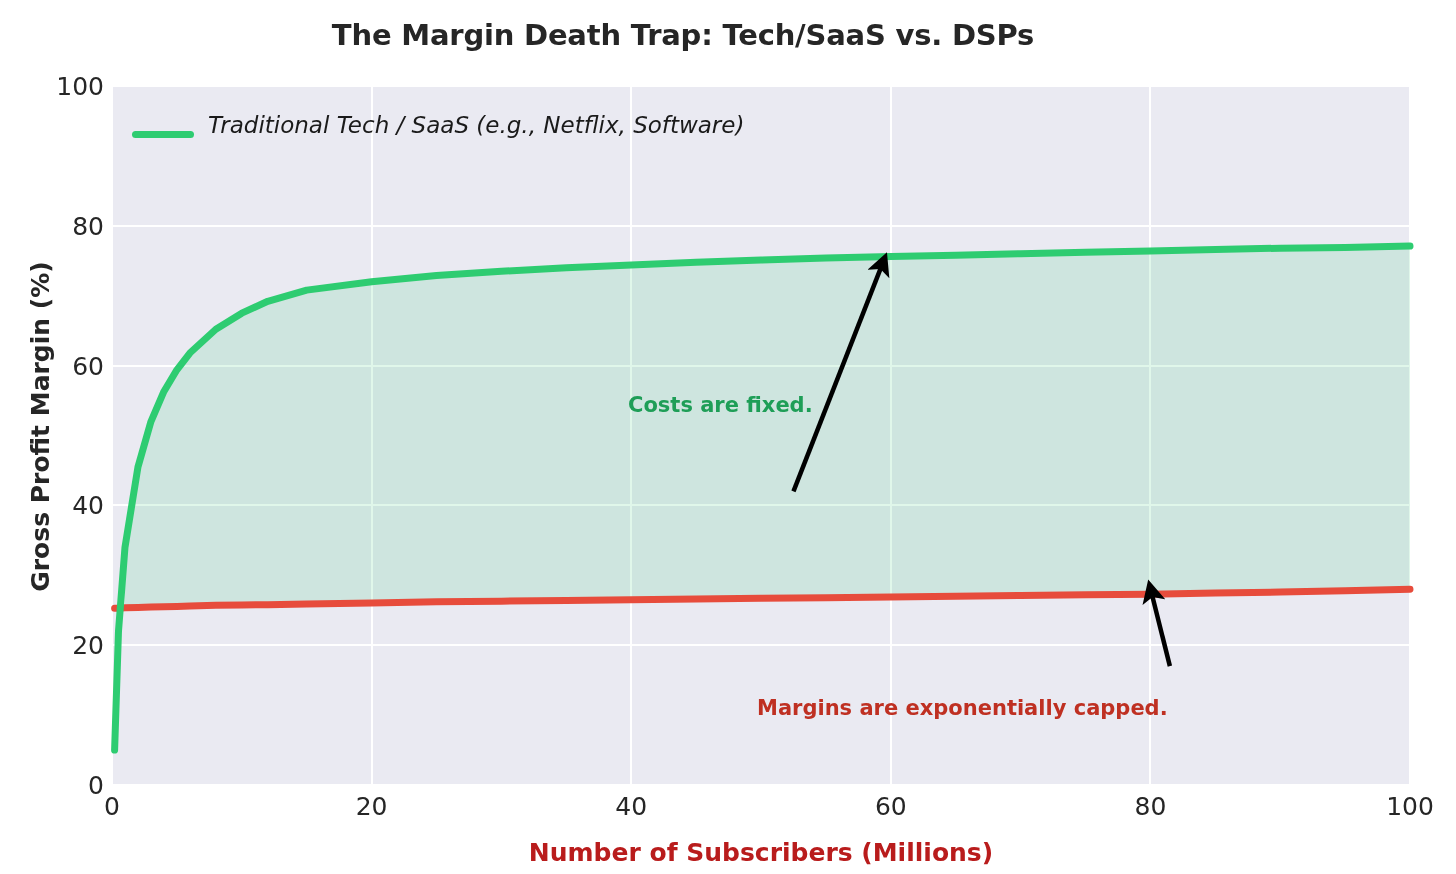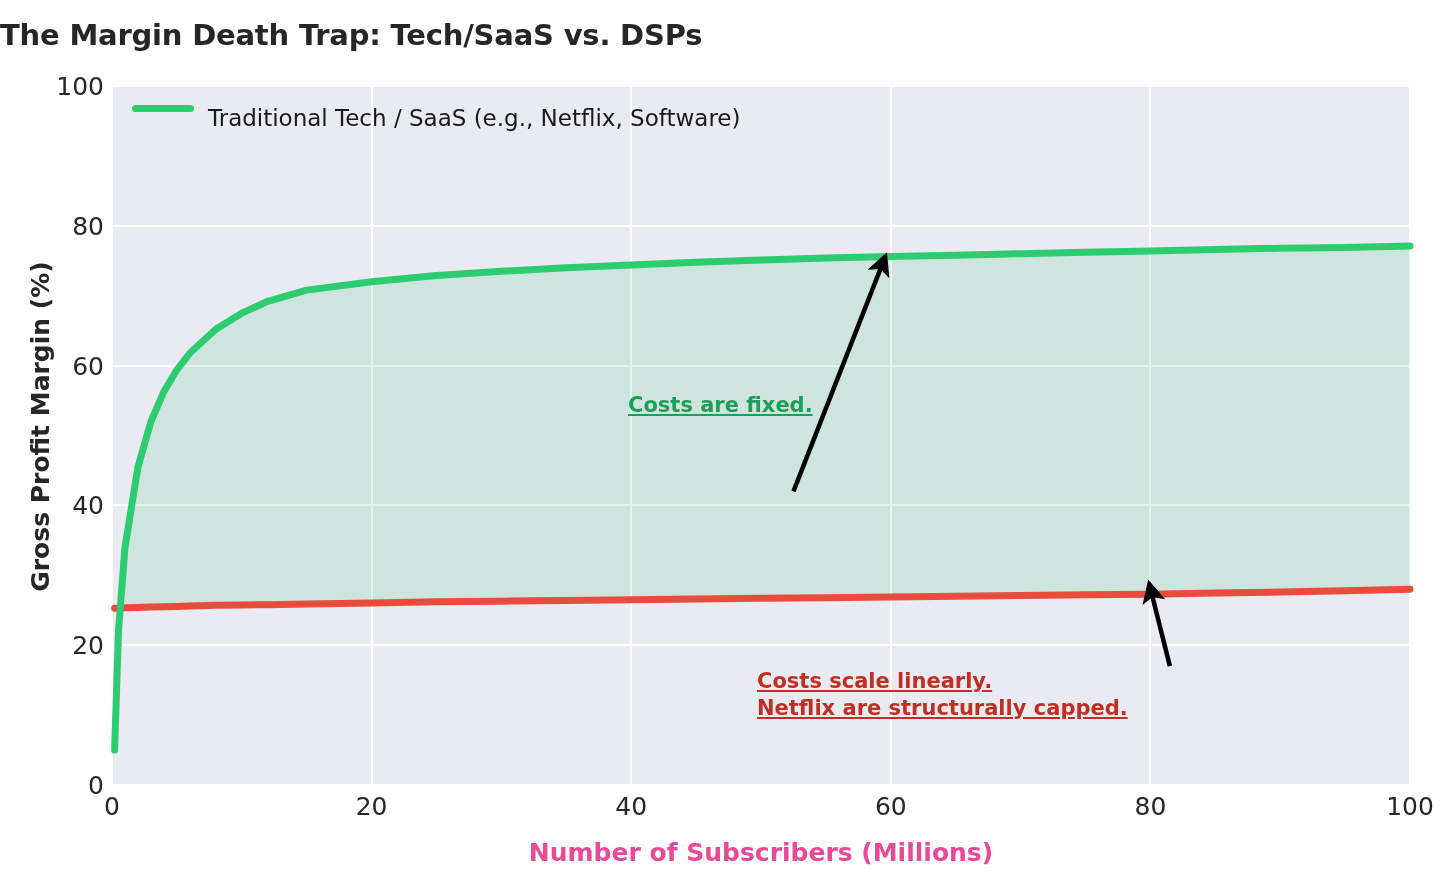--- a/index.html
+++ b/index.html
@@ -13,21 +13,21 @@
     height: 874px;
     background: #ffffff;
     font-family: "DejaVu Sans", "Liberation Sans", sans-serif;
     overflow: hidden;
   }
   #chart-title {
     position: absolute;
     left: 0;
     top: 18px;
     width: 1366px;
-    text-align: left;
+    text-align: center;
     font-size: 29px;
     font-weight: bold;
     color: #262626;
     letter-spacing: -0.2px;
     font-family: "DejaVu Sans", "Liberation Sans", sans-serif;
   }
   
   #plot-area {
     position: absolute;
     left: 112px;
@@ -76,21 +76,21 @@
   #xtick-layer { position: absolute; left: 112px; top: 792px; width: 1298px; height: 36px; }
 
   #xlabel {
     position: absolute;
     left: 112px;
     top: 838px;
     width: 1298px;
     text-align: center;
     font-size: 25px;
     font-weight: bold;
-    color: #ec4899;
+    color: #b91c1c;
     font-family: "DejaVu Sans", "Liberation Sans", sans-serif;
   }
   #ylabel {
     position: absolute;
     left: -310px;
     top: 412px;
     width: 700px;
     text-align: center;
     font-size: 25px;
     font-weight: bold;
@@ -102,22 +102,23 @@
 
   
   #legend {
     position: absolute;
     left: 124px;
     top: 103px;
     padding: 2px 8px 4px 8px;
   }
   .legend-row {
     display: flex;
-    align-items: flex-start;
+    align-items: flex-end;
     height: 33px;
+    font-style: italic;
   }
   .legend-swatch {
     width: 62px;
     height: 7px;
     border-radius: 4px;
     margin-right: 14px;
     flex: none;
   }
   .legend-label {
     font-size: 23px;
@@ -127,21 +128,20 @@
   }
 
   
   .annot {
     position: absolute;
     font-size: 21px;
     font-weight: bold;
     line-height: 1.28;
     white-space: pre;
     font-family: "DejaVu Sans", "Liberation Sans", sans-serif;
-    text-decoration: underline;
   }
   #annot-tech { left: 628px; top: 392px; color: #1e9e57; }
   #annot-dsp  { left: 757px; top: 668px; color: #bf3022; }
 </style>
 </head>
 <body>
 
 <div id="figure">
 
   <div id="chart-title">The Margin Death Trap: Tech/SaaS vs. DSPs</div>
@@ -197,15 +197,15 @@
 
   <div id="legend">
     <div class="legend-row">
       <span class="legend-swatch" style="background:#2ECC71"></span>
       <span class="legend-label">Traditional Tech / SaaS (e.g., Netflix, Software)</span>
     </div>
   </div>
 
   <div class="annot" id="annot-tech"><span>Costs are fixed.</span><br></div>
 
-  <div class="annot" id="annot-dsp"><span>Costs scale linearly.</span><br><span>Netflix are structurally capped.</span></div>
+  <div class="annot" id="annot-dsp"><br><span>Margins are exponentially capped.</span></div>
 
 </div>
 
 </body></html>

